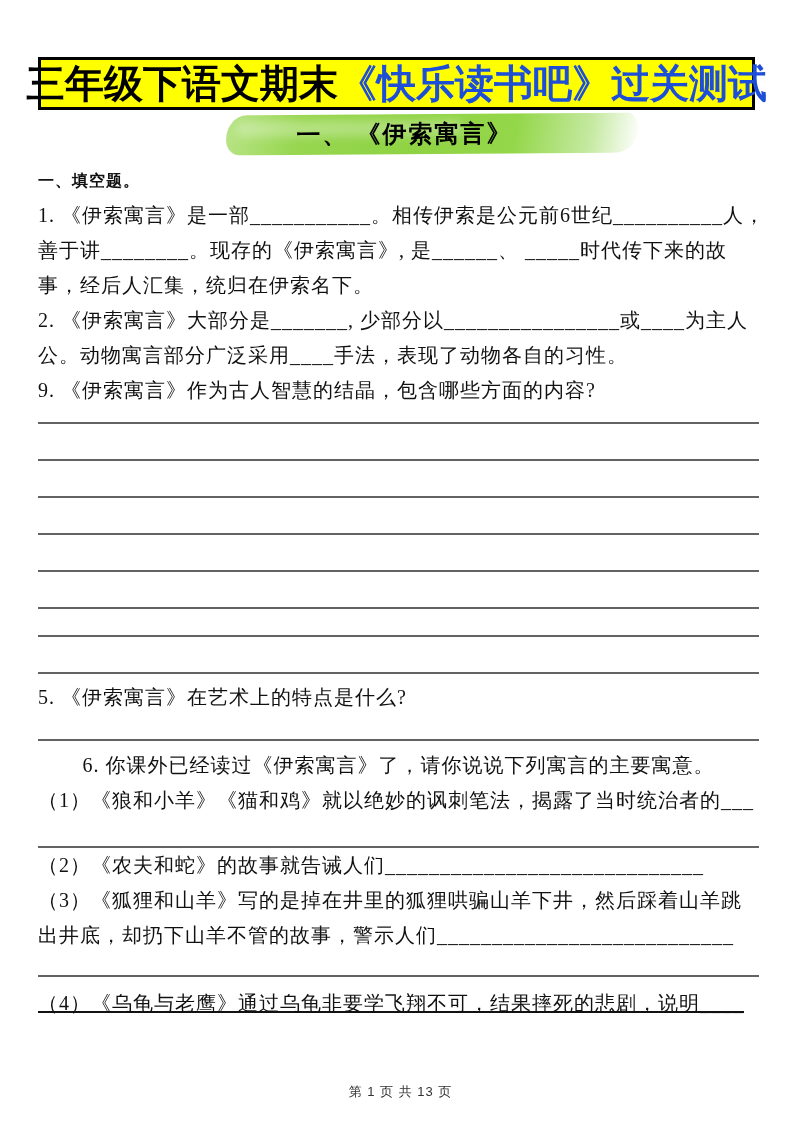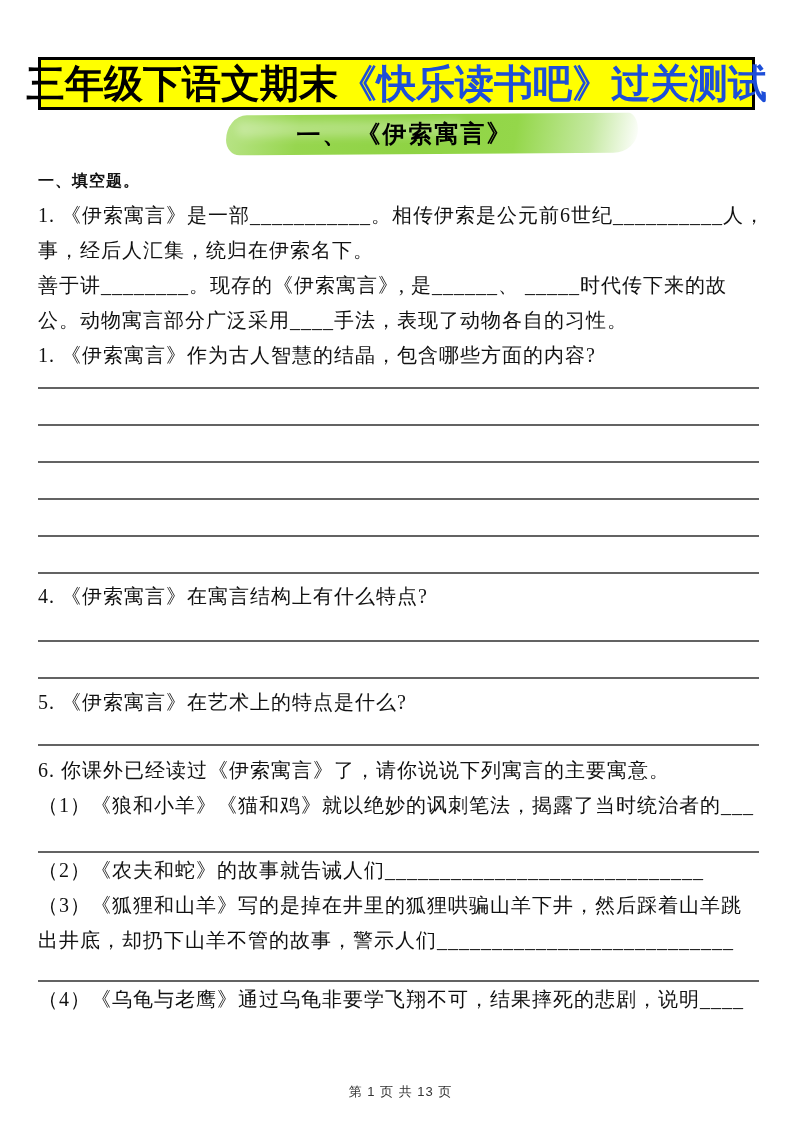--- a/index.html
+++ b/index.html
@@ -61,40 +61,40 @@
       <span class="t-red">《快乐读书吧》过关测试</span>
   </div>
 
   <div class="section-band">
     <span class="band-text">一、 《伊索寓言》</span>
   </div>
 
   <div class="content" id="content">
       <div class="line heading">一、填空题。</div>
       <div class="line">1. 《伊索寓言》是一部___________。相传伊索是公元前6世纪__________人，</div>
+      <div class="line">善于讲________。现存的《伊索寓言》, 是______、 _____时代传下来的故</div>
       <div class="line">事，经后人汇集，统归在伊索名下。</div>
-      <div class="line">善于讲________。现存的《伊索寓言》, 是______、 _____时代传下来的故</div>
+      <div class="line">2. 《伊索寓言》大部分是_______, 少部分以________________或____为主人</div>
       <div class="line">公。动物寓言部分广泛采用____手法，表现了动物各自的习性。</div>
-      <div class="line">1. 《伊索寓言》作为古人智慧的结晶，包含哪些方面的内容?</div>
+      <div class="line">9. 《伊索寓言》作为古人智慧的结晶，包含哪些方面的内容?</div>
       <div class="rule" style="height: 14px;"></div>
       <div class="rule" style="height: 35px;"></div>
       <div class="rule" style="height: 35px;"></div>
       <div class="rule" style="height: 35px;"></div>
       <div class="rule" style="height: 35px;"></div>
       <div class="rule" style="height: 35px;"></div>
-      <div class="line" style="margin-top: 5px;">4. 《伊索寓言》在寓言结构上有什么特点?</div>
       <div class="rule" style="height: 26px;"></div>
       <div class="rule" style="height: 35px;"></div>
       <div class="line" style="margin-top: 6px;">5. 《伊索寓言》在艺术上的特点是什么?</div>
       <div class="rule" style="height: 24px;"></div>
-      <div class="line" style="margin-top: 7px;">6. 你课外已经读过《伊索寓言》了，请你说说下列寓言的主要寓意。</div>
+      <div class="line" style="margin-top: 7px; text-align: center;">6. 你课外已经读过《伊索寓言》了，请你说说下列寓言的主要寓意。</div>
       <div class="line">（1）《狼和小羊》《猫和鸡》就以绝妙的讽刺笔法，揭露了当时统治者的___</div>
       <div class="rule" style="height: 28px;"></div>
       <div class="line" style="">（2）《农夫和蛇》的故事就告诫人们_____________________________</div>
       <div class="line">（3）《狐狸和山羊》写的是掉在井里的狐狸哄骗山羊下井，然后踩着山羊跳</div>
       <div class="line">出井底，却扔下山羊不管的故事，警示人们___________________________</div>
       <div class="rule" style="height: 22px;"></div>
-      <div class="line" style="margin-top: 0;">（4）《乌龟与老鹰》通过乌龟非要学飞翔不可，结果摔死的悲剧，说明____</div>
+      <div class="line" style="margin-top: 9px; text-decoration: underline;">（4）《乌龟与老鹰》通过乌龟非要学飞翔不可，结果摔死的悲剧，说明____</div>
     </div>
 
   <div class="footer">第 1 页 共 13 页</div>
 
 </div>
 
 </body></html>

